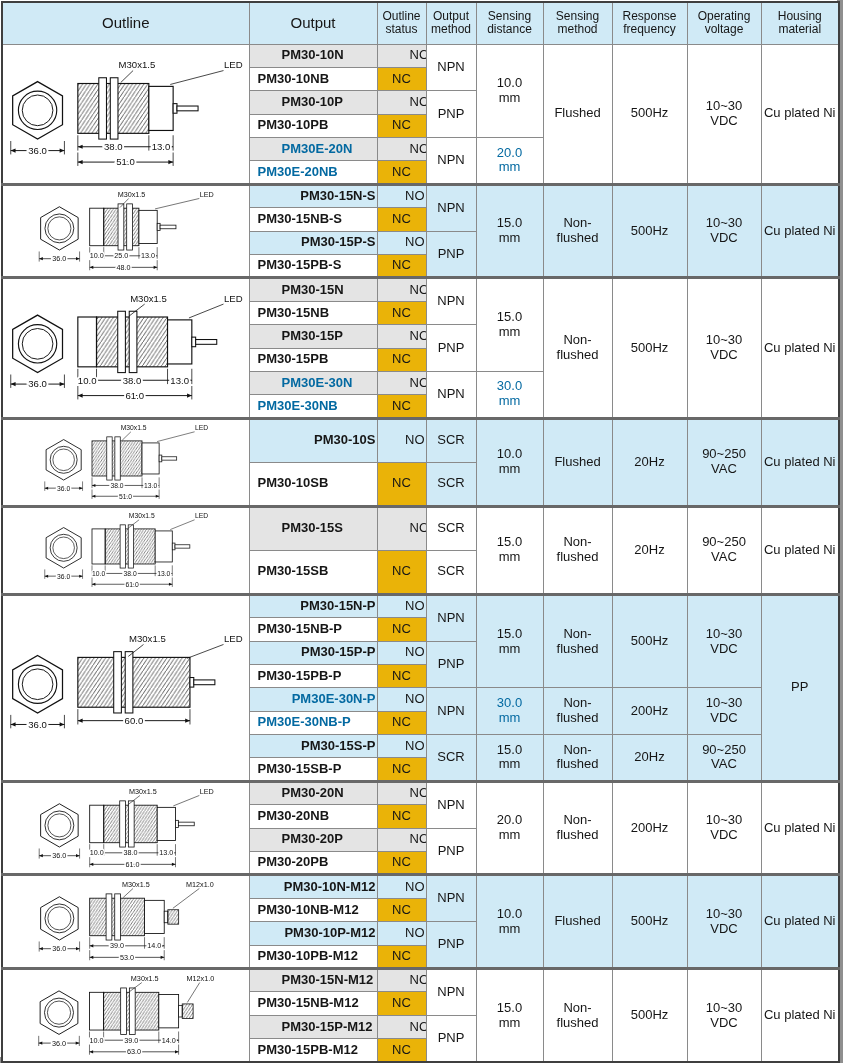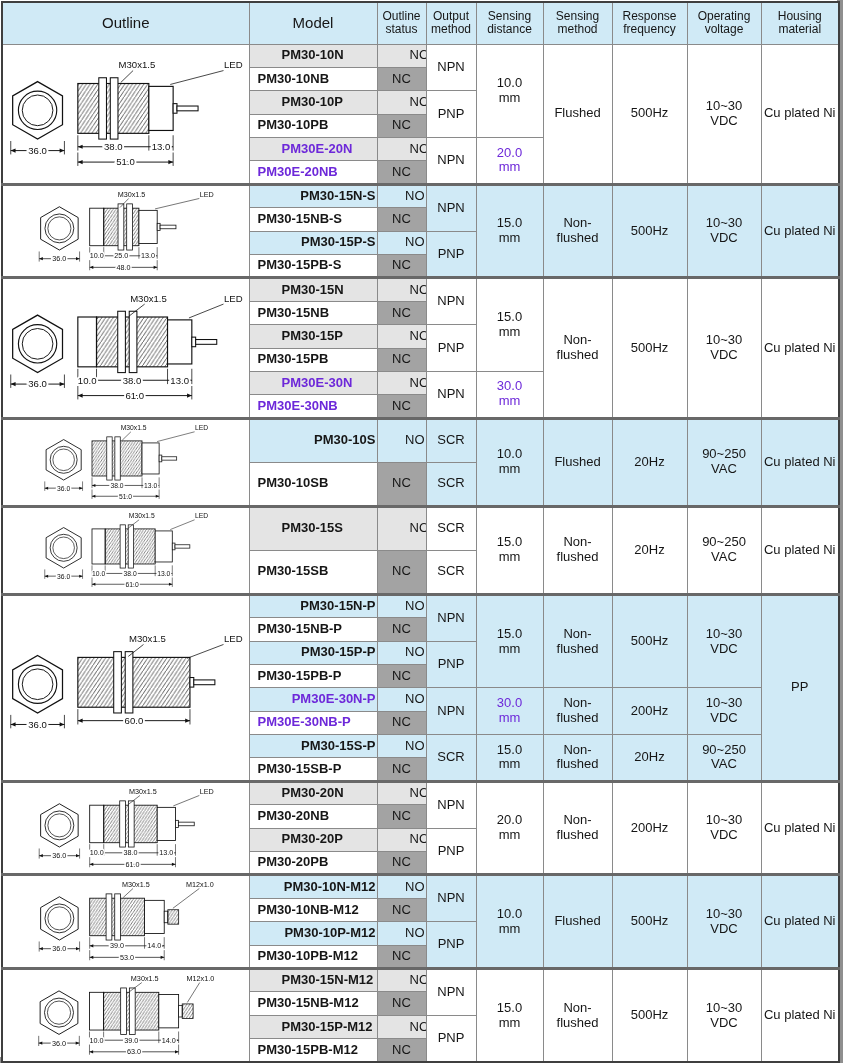--- a/index.html
+++ b/index.html
@@ -39,26 +39,26 @@
   th.h-lg { font-size: 15px; }
   tbody tr { height: 23.4px; }
   tbody.tall tr { height: 44px; margin-left: 16px; }
   td { font-size: 13px; text-align: center; line-height: 1.15; }
   td.model {
     text-align: left;
     padding-left: 8px;
     font-weight: bold;
     background: #ffffff;
   }
-  td.status { background: #a3a3a3; }
+  td.status { background: #eab308; }
   tbody.gray td.merged { background: #ffffff; }
   tbody.gray td.hi { background: #e4e4e4; padding-left: 32px; }
   tbody.blue td.merged { background: #d0eaf6; }
   tbody.blue td.hi { background: #d0eaf6; text-align: right; }
-  td.red, td.red div { color: #6d28d9; }
+  td.red, td.red div { color: #0369a1; }
   tr.gfirst td { border-top: 3px solid #686868; }
   td.outline {
     background: #ffffff;
     position: relative;
     padding: 0;
   }
   td.outline svg {
     position: absolute;
     left: 2px; top: 2px;
     width: calc(100% - 4px);
@@ -82,21 +82,21 @@
       <col style="width:50px">
         <col style="width:67px">
         <col style="width:69px">
       <col style="width:75px">
         <col style="width:74px">
         <col style="width:78px">
     </colgroup>
     <thead>
       <tr>
         <th class="h-lg">Outline</th>
-        <th class="h-lg">Model</th>
+        <th class="h-lg">Output</th>
         <th>Outline status</th>
         <th>Output method</th>
         <th>Sensing distance</th>
         <th>Sensing method</th>
         <th>Response frequency</th>
         <th>Operating voltage</th>
         <th>Housing material</th>
       </tr>
     </thead>
   <tbody class="group gray">

